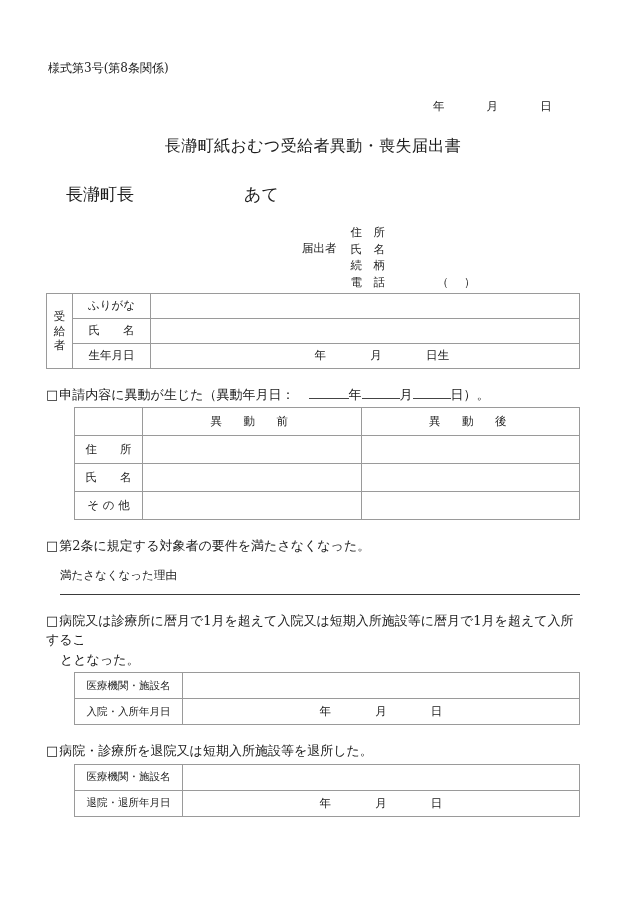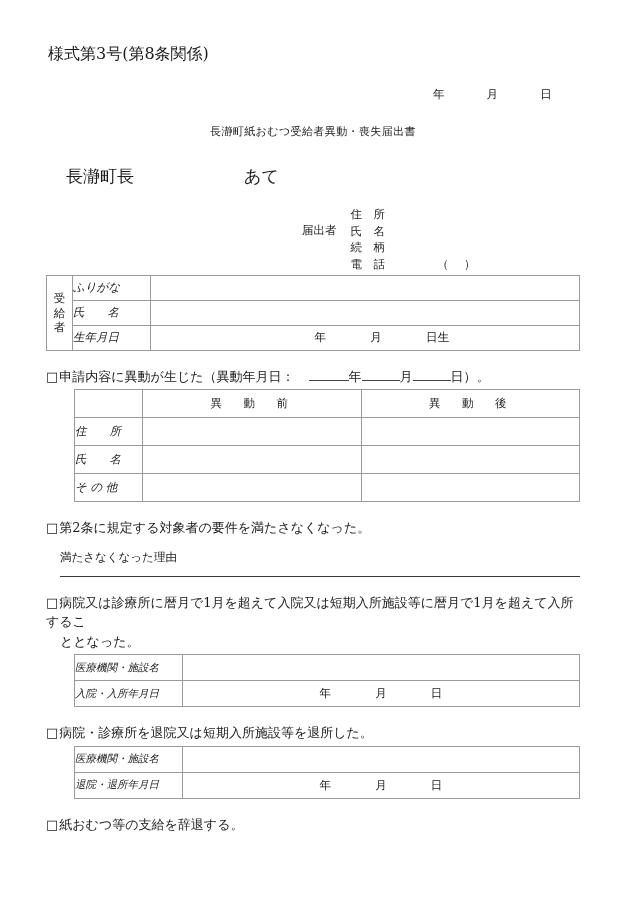--- a/index.html
+++ b/index.html
@@ -13,35 +13,35 @@
     position: relative;
     overflow: hidden;
   }
   .page {
     position: absolute;
     left: 0; top: 0;
     width: 630px; height: 903px;
     padding: 44px 50px 0 46px;
   }
 
-  .form-no { font-size: 16px; margin: 0 0 0 2px; }
+  .form-no { font-size: 12px; margin: 16px 0 0 2px; }
 
   .date-line {
     margin-top: 22px;
     text-align: right;
     font-size: 11.5px;
     padding-right: 28px;
     letter-spacing: .2px;
   }
   .date-line .sp { display: inline-block; width: 42px; }
 
   .doc-title {
     margin-top: 22px;
     text-align: center;
-    font-size: 11px;
+    font-size: 16px;
     letter-spacing: .4px;
   }
 
   .addressee {
     margin-top: 26px;
     font-size: 17px;
     padding-left: 20px;
   }
   .addressee .ate { display: inline-block; margin-left: 110px; }
 
@@ -67,22 +67,22 @@
   .vert-head {
     width: 26px;
     text-align: center;
     vertical-align: middle;
     line-height: 1.25;
     font-size: 11.5px;
   }
   .vert-head span { display: block; }
   .rowhead {
     width: 78px;
+    text-align: center;
     vertical-align: middle;
-    font-style: italic;
   }
   .rowhead.sm { font-size: 10.5px; }
   .cell-blank { vertical-align: middle; }
   .ymd { text-align: center; letter-spacing: .2px; }
   .ymd .g { display: inline-block; width: 44px; }
   .ymd-left { padding-left: 34px; }
 
   
   .check-line {
     margin-top: 16px;
@@ -233,17 +233,14 @@
         <td class="cell-blank"></td>
       </tr>
       <tr>
         <td class="rowhead sm">退院・退所年月日</td>
         <td class="cell-blank ymd"><span>年</span><span class="g"></span><span>月</span><span class="g"></span><span>日</span></td>
       </tr>
     </tbody>
       </table>
   </div>
 
-  <div class="check-line">
-    <span class="box">□</span><span>紙おむつ等の支給を辞退する。</span>
-  </div>
 
 </div>
 
 </body></html>

